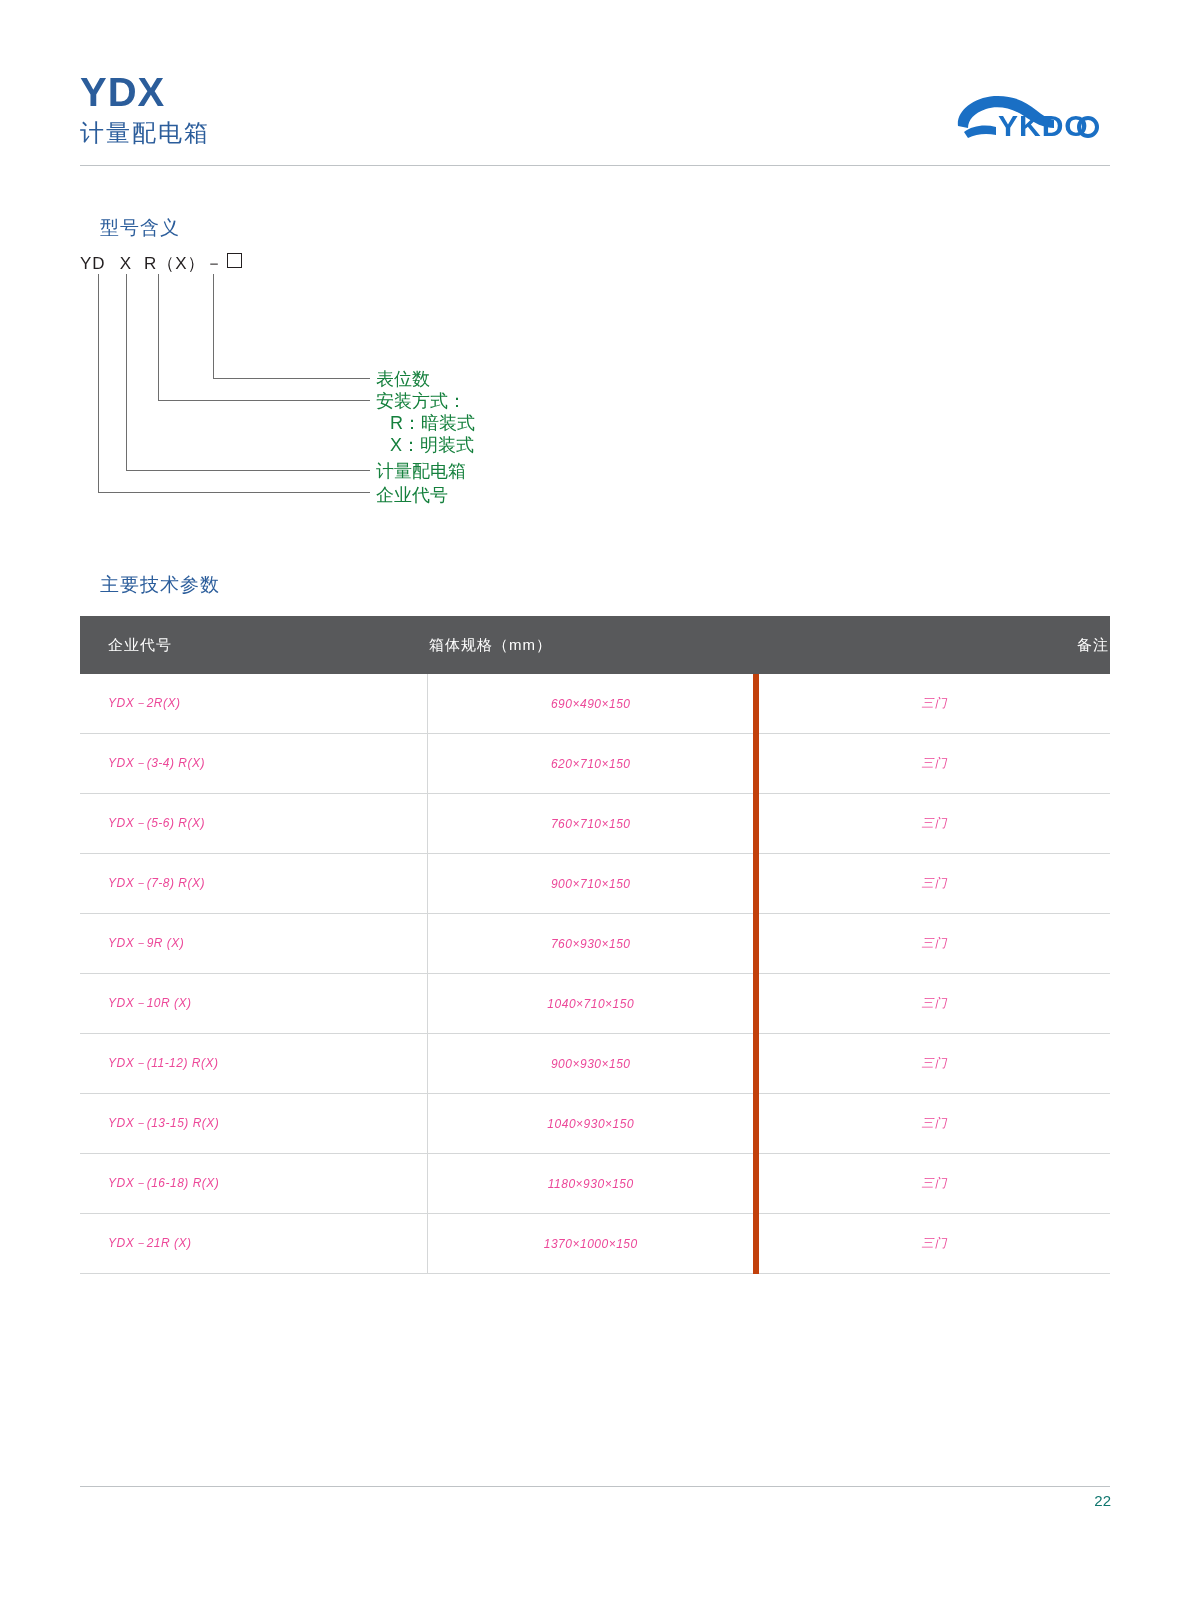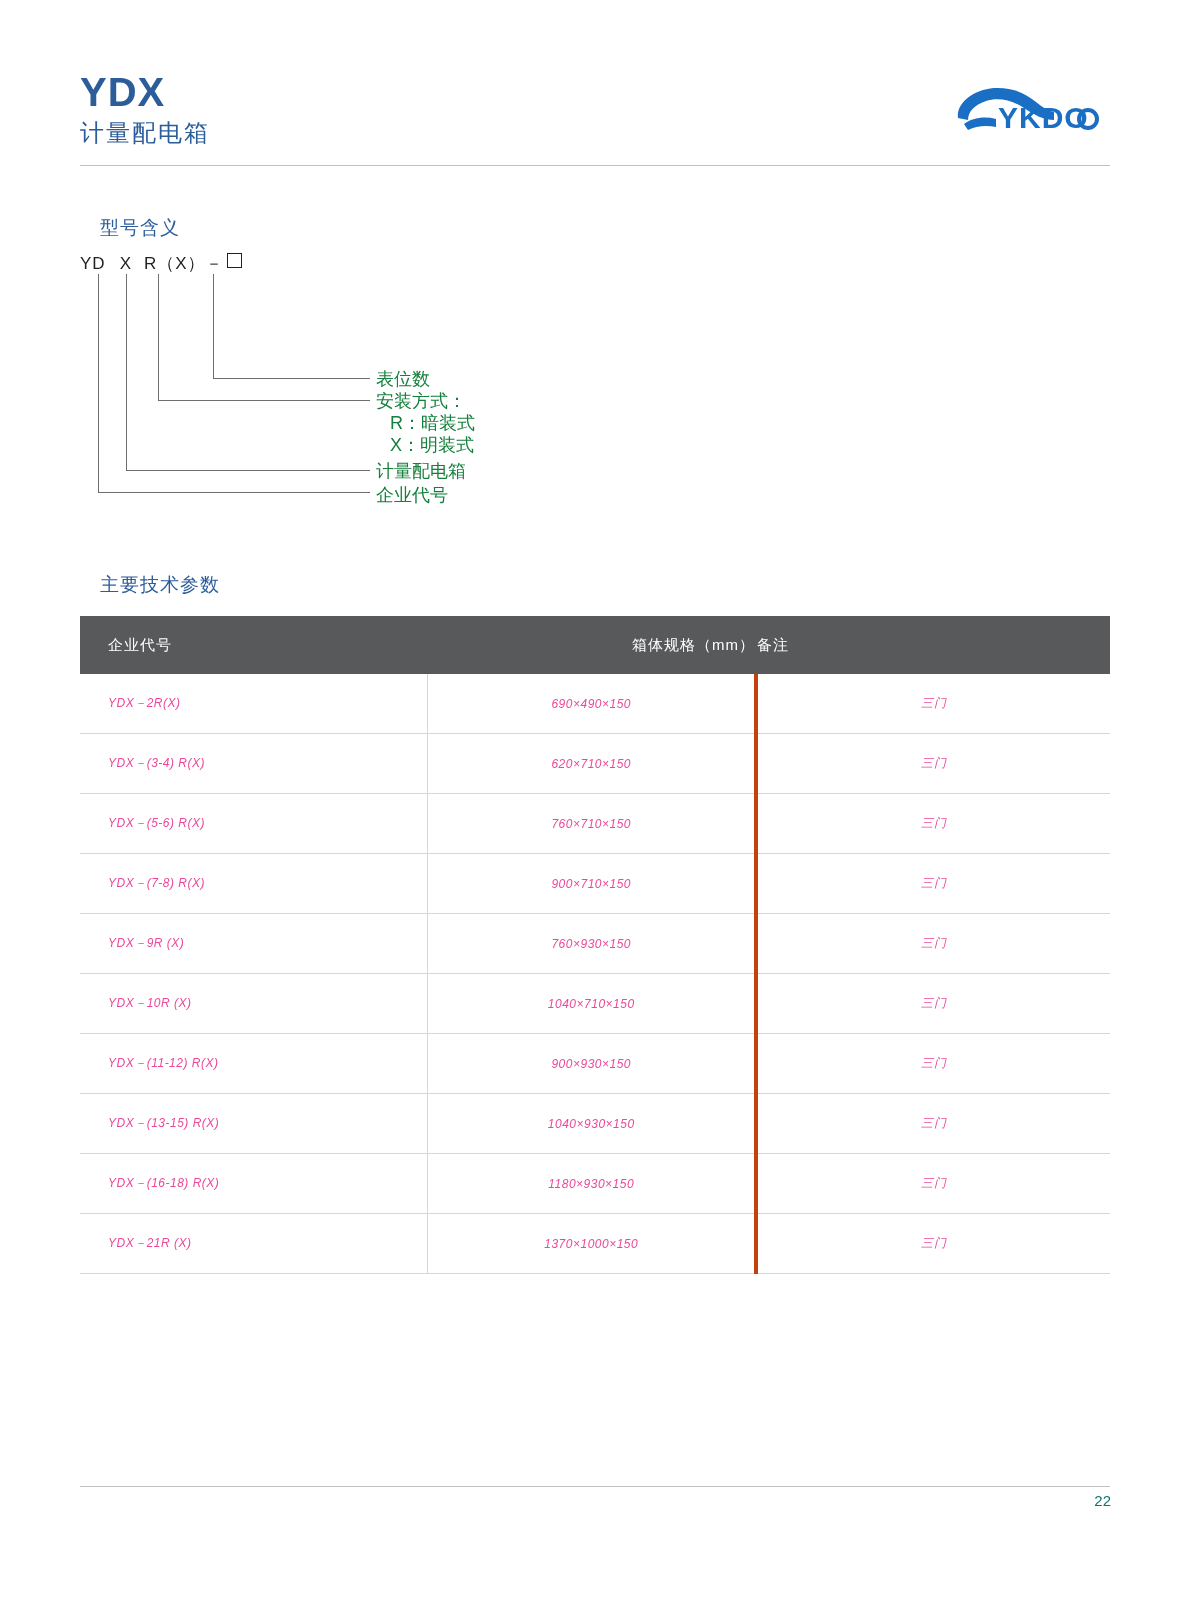--- a/index.html
+++ b/index.html
@@ -50,21 +50,21 @@
     top: 95px;
     width: 1030px;
     height: 1px;
     background: #bfc3c6;
   }
 
   
   .logo {
     position: absolute;
     right: 0;
-    top: 8px;
+    top: 16px;
     width: 160px;
     height: 70px;
   }
   .logo svg { display: block; }
 
   
   .section-heading {
     position: absolute;
     font-size: 19px;
     color: #2b5d9b;
@@ -127,40 +127,40 @@
   }
   .spec-table thead th {
     background: #58595b;
     color: #ffffff;
     font-weight: normal;
     height: 56px;
     font-size: 15px;
     letter-spacing: 1px;
   }
   .spec-table th.col-model { width: 330px; text-align: left; padding-left: 28px; }
-  .spec-table th.col-size  { width: 335px; text-align: right; }
-  .spec-table th.col-note  { width: 365px; text-align: left; }
+  .spec-table th.col-size  { width: 335px; text-align: left; }
+  .spec-table th.col-note  { width: 365px; text-align: right; }
 
   .spec-table tbody td {
     height: 57px;
     border-bottom: 1px solid #d5d7d8;
     color: #ec4899;
     font-size: 12px;
     font-style: italic;
   }
   .spec-table tbody td.c-model {
     text-align: left;
     padding-left: 28px;
     letter-spacing: 0.5px;
     border-right: 1px solid #d5d7d8;
   }
   .spec-table tbody td.c-size {
     text-align: center;
     letter-spacing: 0.5px;
-    border-right: 4px solid #c2410c;
+    border-right: 6px solid #c2410c;
   }
   .spec-table tbody td.c-note {
     text-align: center;
     letter-spacing: 1px;
   }
 
   
   .footer-rule {
     position: absolute;
     left: 80px;

